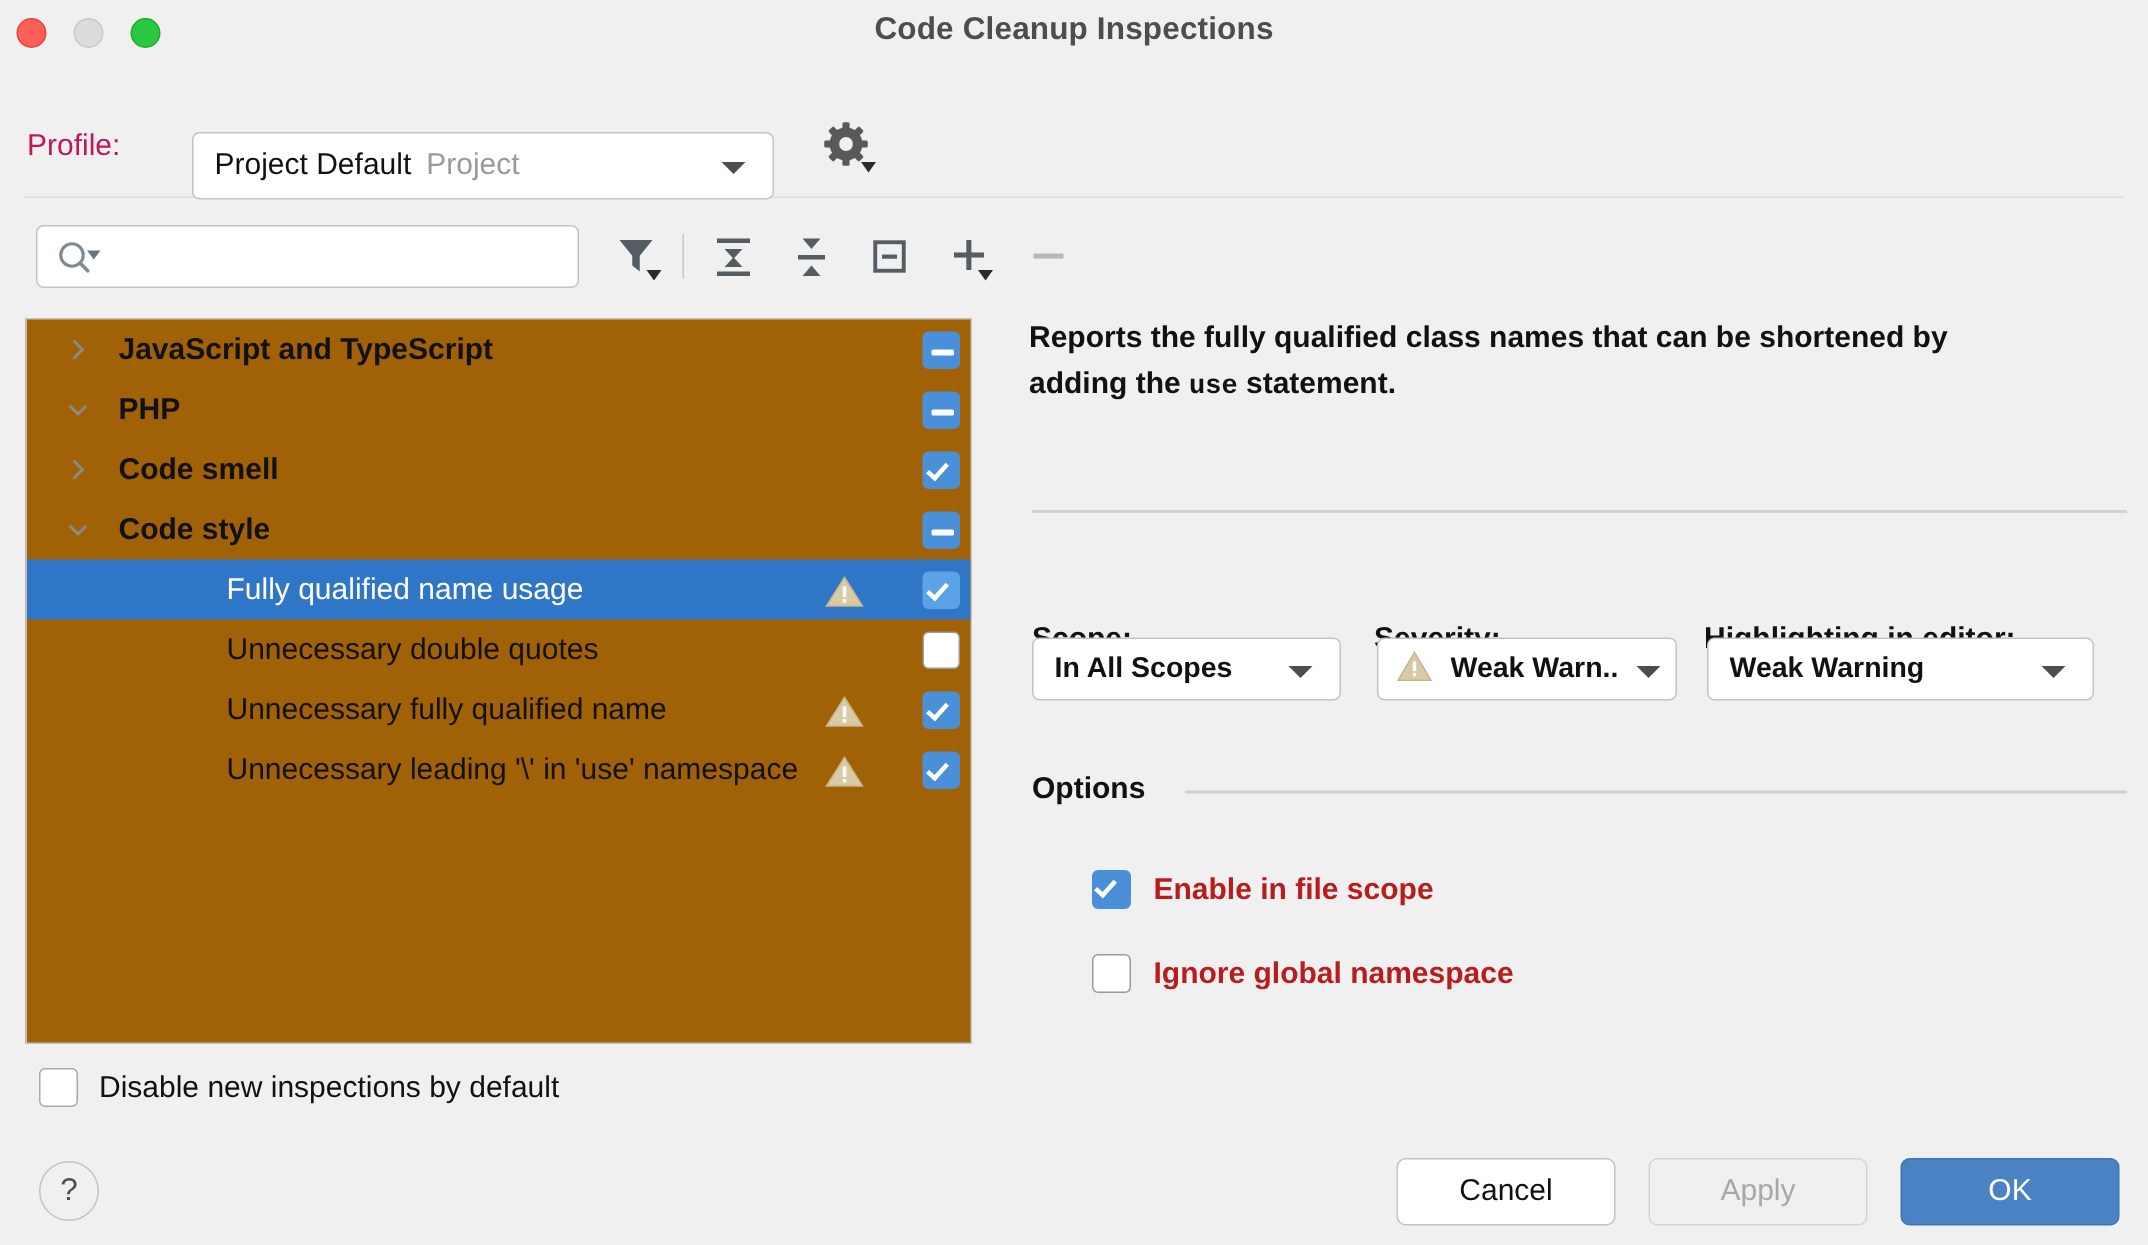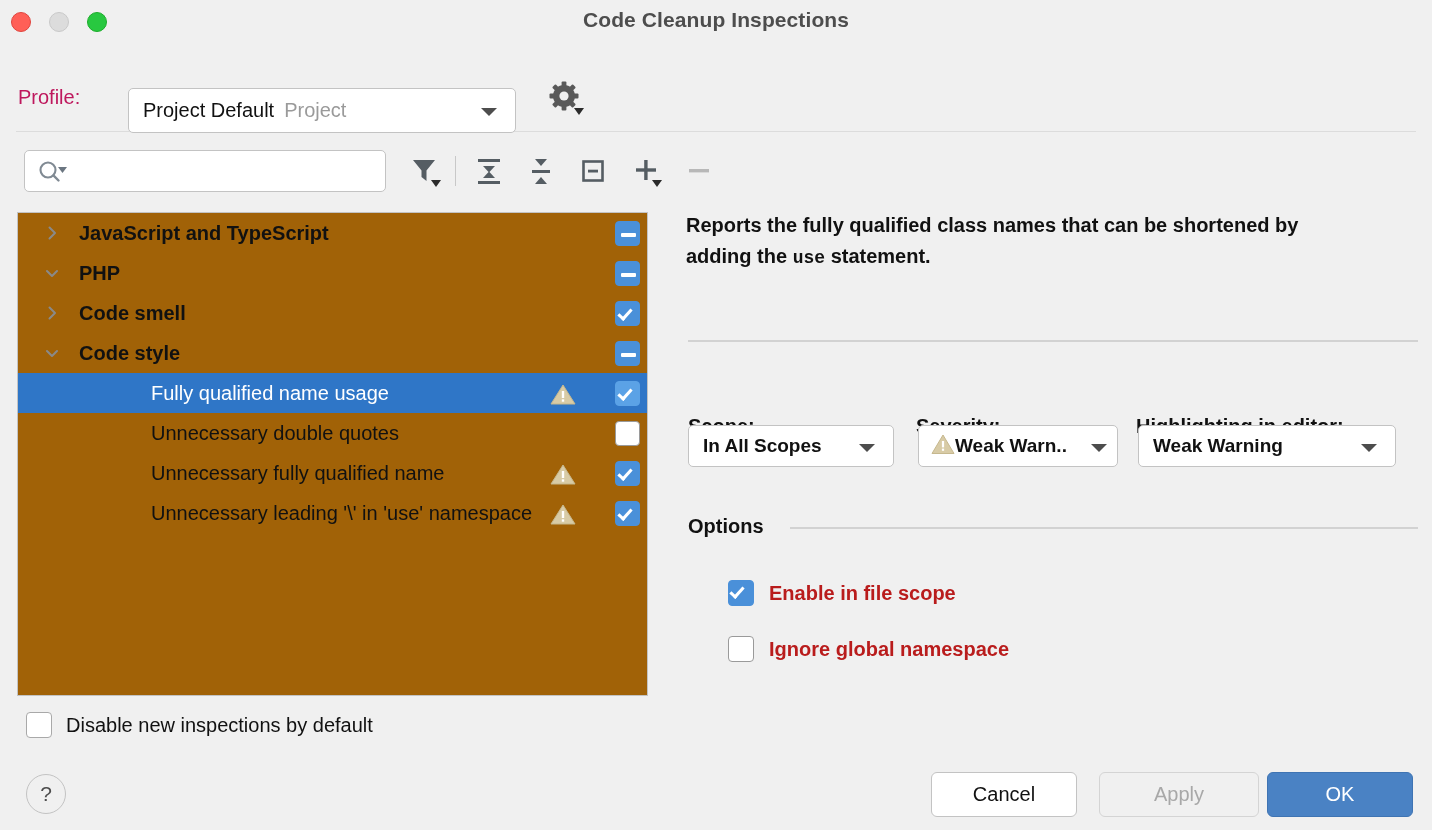--- a/index.html
+++ b/index.html
@@ -150,21 +150,21 @@
   .dlg-btn {
     position: absolute; top: 772px; height: 45px;
     border-radius: 6px; font-size: 20px;
     display: flex; align-items: center; justify-content: center;
   }
   #btn-cancel {
     left: 931px; width: 146px;
     background: #ffffff; border: 1px solid #c3c3c3; color: #111;
   }
   #btn-apply {
-    left: 1099px; width: 160px;
+    left: 1099px; width: 146px;
     background: #f0f0f0; border: 1px solid #d4d4d4; color: #a8a8a8;
   }
   #btn-ok {
     left: 1267px; width: 146px;
     background: #4a82c4; border: 1px solid #3f74b3; color: #ffffff;
   }
 
   
   #detail {
     position: absolute; left: 686px; top: 210px; width: 732px; height: 470px; font-weight: bold;
@@ -195,21 +195,21 @@
   }
 
   #scope-label   { left: 2px;   top: 205px; }
   #scope-combo   { left: 2px;   top: 215px; width: 206px; }
   #scope-combo .val { margin-left: 14px; }
   #scope-combo .arrow { right: 18px; top: 18px; }
 
   #severity-label { left: 230px; top: 205px; }
   #severity-combo { left: 232px; top: 215px; width: 200px; }
   #severity-combo .sev-icon { margin-left: 12px; }
-  #severity-combo .val { }
+  #severity-combo .val { margin-left: 12px; }
   #severity-combo .arrow { right: 10px; top: 18px; }
 
   #hl-label { left: 450px; top: 205px; }
   #hl-combo { left: 452px; top: 215px; width: 258px; }
   #hl-combo .val { margin-left: 14px; }
   #hl-combo .arrow { right: 18px; top: 18px; }
 
   #options-title {
     position: absolute; left: 2px; top: 305px;
     font-size: 20px; color: #111; background: #f0f0f0; padding-right: 10px;

